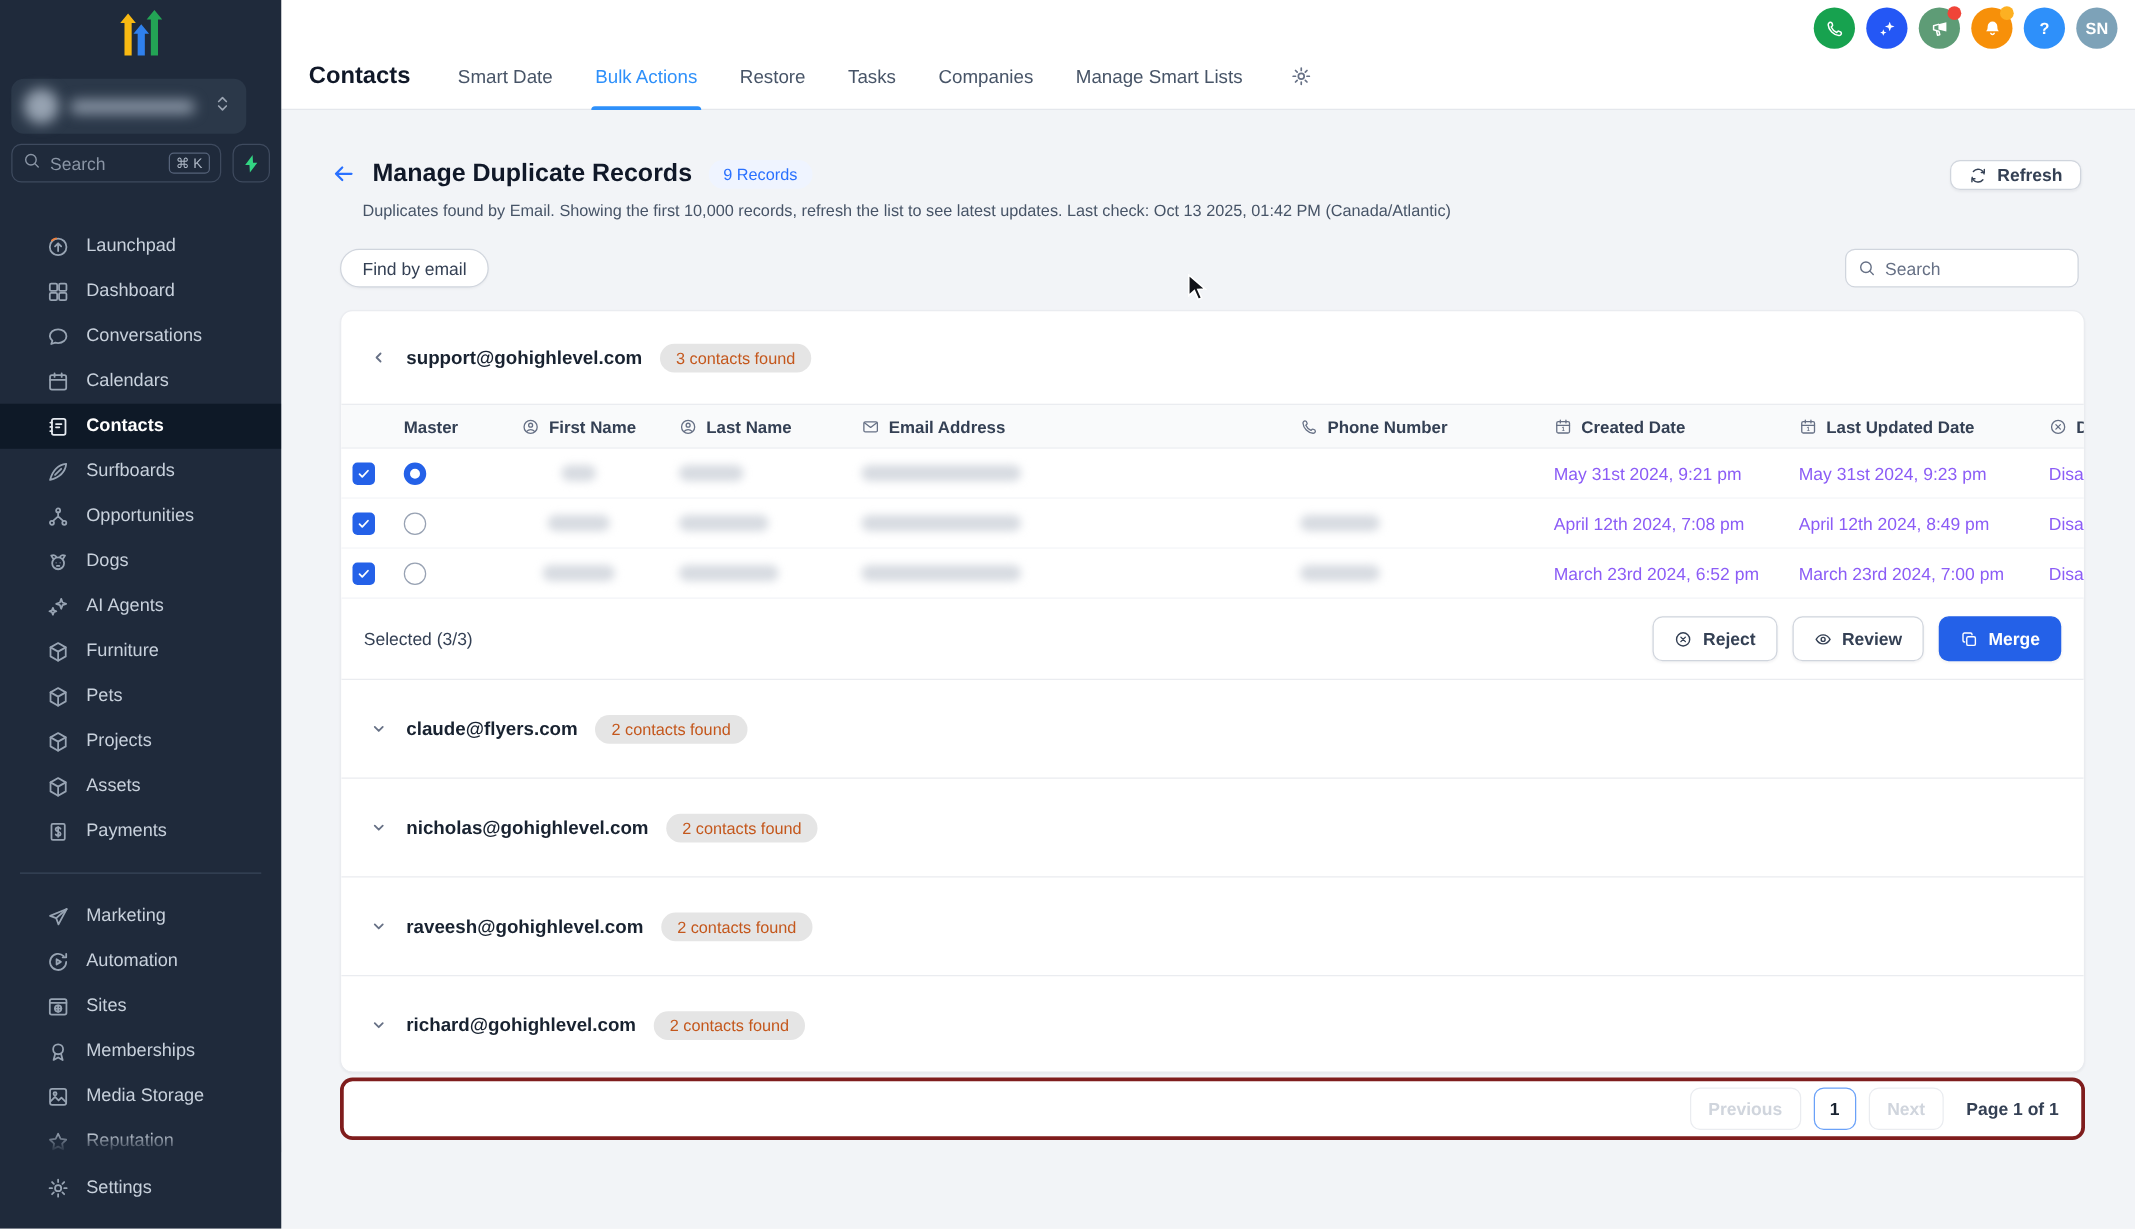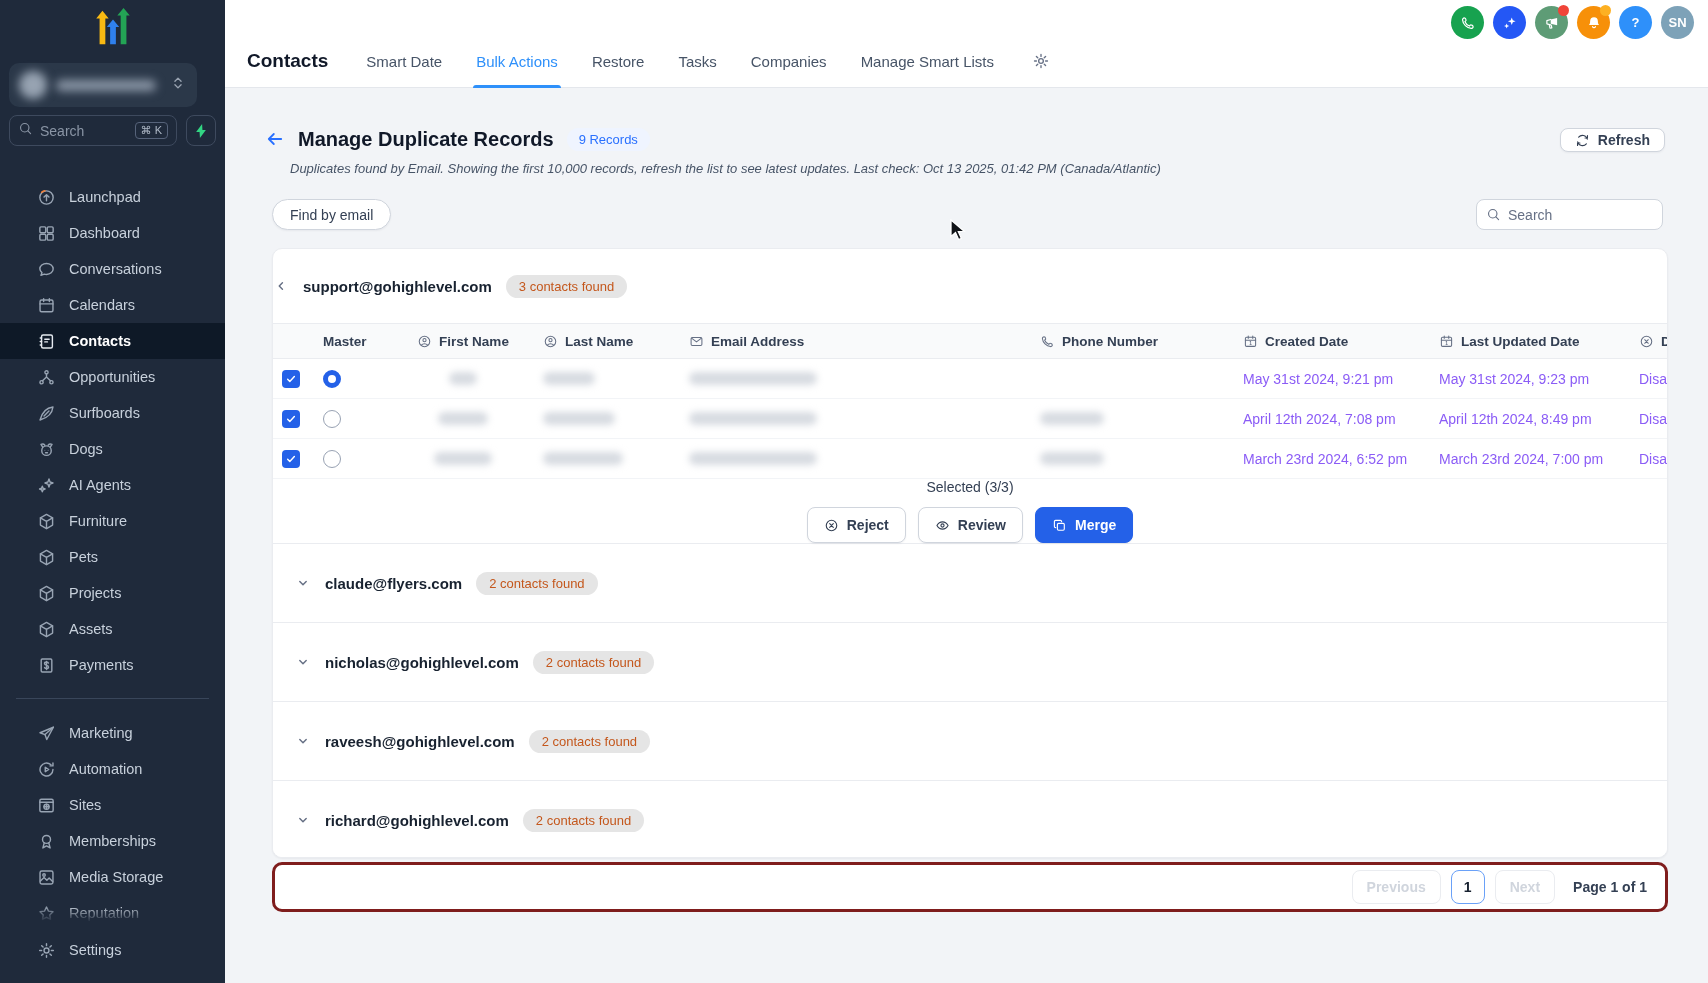--- a/index.html
+++ b/index.html
@@ -45,32 +45,32 @@
   .tab.active::after { content:''; position:absolute; left:-3px; right:-3px; bottom:0; height:3px; background:#2E90FA; border-radius:3px 3px 0 0; }
   .nav-gear { color:#667085; display:flex; align-items:center; margin-left:4px; }
 
   
   .content { position:absolute; left:225px; top:88px; width:1483px; height:895px; background:#F2F4F7; }
   .page-head { position:absolute; left:40px; top:36px; height:30px; display:flex; align-items:center; gap:13px; }
   .back-btn { color:#2970FF; display:flex; align-items:center; }
   .back-btn .ic { width:20px; height:20px; stroke-width:1.8; }
   .page-title { font-size:20px; font-weight:700; color:#101828; }
   .badge-blue { background:#EFF4FF; color:#2970FF; font-size:13px; padding:4px 12px; border-radius:999px; white-space:nowrap; }
-  .page-sub { position:absolute; left:65px; top:73px; font-size:13px; color:#475467;font-style:italic; }
+  .page-sub { position:absolute; left:65px; top:73px; font-size:13px; color:#475467; }
   .refresh-btn { position:absolute; right:43px; top:40px; height:24px; background:#fff; border:1px solid #D0D5DD; border-radius:8px; display:flex; align-items:center; gap:8px; padding:0 14px; font-size:14px; font-weight:700; color:#344054; box-shadow:0 1px 2px rgba(16,24,40,.05); }
   .refresh-btn .ic { width:15px; height:15px; }
   .pill-btn { position:absolute; left:47px; top:111px; height:31px; background:#fff; border:1px solid #D0D5DD; border-radius:999px; display:flex; align-items:center; padding:0 17px; font-size:14px; color:#344054; box-shadow:0 1px 2px rgba(16,24,40,.05); }
   .content-search { position:absolute; right:45px; top:111px; width:187px; height:31px; background:#fff; border:1px solid #D0D5DD; border-radius:8px; display:flex; align-items:center; gap:7px; padding:0 9px; color:#667085; }
   .content-search .ic { width:15px; height:15px; }
   .content-search input { flex:1; min-width:0; border:none; outline:none; font-size:14px; color:#344054; font-family:inherit; background:transparent; }
   .content-search input::placeholder { color:#667085; }
 
   
   .card { position:absolute; left:47px; top:160px; width:1396px; height:610px; background:#fff; border:1px solid #EAECF0; border-radius:10px; box-shadow:0 1px 2px rgba(16,24,40,.05); overflow:hidden; }
-  .group-head { height:74px; display:flex; align-items:center; gap:14px; }
+  .group-head { height:74px; display:flex; align-items:center; gap:14px; padding-left:22px; }
   .chev { color:#667085; display:flex; align-items:center; }
   .chev .ic { width:16px; height:16px; stroke-width:1.8; }
   .group-email { font-size:15px; font-weight:700; color:#182230; }
   .badge-orange { background:#e5e5e5; color:#C4571C; font-size:13px; padding:4px 13px; border-radius:999px; white-space:nowrap; }
   .thead, .trow { display:flex; width:1492px; }
   .thead { height:36px; background:#F9FAFB; border-top:1px solid #EAECF0; border-bottom:1px solid #EAECF0; }
   .trow { height:40px; border-bottom:1px solid #F2F4F7; background:#fff; }
   .cell, .hcell { display:flex; align-items:center; padding-left:14px; height:100%; flex:0 0 auto; }
   .hcell { gap:7px; font-size:13.5px; font-weight:700; color:#344054; }
   .hcell .ic { width:15px; height:15px; color:#667085; stroke-width:1.4; }
@@ -82,21 +82,21 @@
   .c5 { width:203px; }
   .c6 { width:196px; }
   .c7 { width:200px; }
   .c8 { width:140px; }
   .datecell, .dndcell { font-size:14px; color:#8b5cf6; white-space:nowrap; }
   .checkbox { width:18px; height:18px; border-radius:4px; background:#2461E8; display:flex; align-items:center; justify-content:center; }
   .checkbox .ic { width:12px; height:12px; color:#fff; stroke-width:2.4; }
   .radio { width:18px; height:18px; border-radius:50%; border:1.5px solid #98A2B3; background:#fff; }
   .radio.on { border:5px solid #2461E8; }
   .blob { height:13px; border-radius:7px; background:#D7DBE1; filter:blur(3.5px); }
-  .tfoot { height:64px; display:flex; align-items:center; justify-content:space-between; padding:0 18px 0 18px;flex-direction:column; }
+  .tfoot { height:64px; display:flex; align-items:center; justify-content:space-between; padding:0 18px 0 18px; }
   .selected-label { font-size:14px; color:#344054; }
   .foot-actions { display:flex; gap:12px; }
   .btn { height:36px; border-radius:8px; display:flex; align-items:center; gap:8px; padding:0 16px; font-size:14px; font-weight:700; background:#fff; border:1px solid #D0D5DD; color:#344054; box-shadow:0 1px 2px rgba(16,24,40,.05); }
   .btn .ic { width:15px; height:15px; }
   .btn.primary { background:#2461E8; border-color:#2461E8; color:#fff; }
   .group-row { height:79px; border-top:1px solid #EAECF0; display:flex; align-items:center; gap:14px; padding-left:22px; background:#fff; }
 
   
   .page-bar { position:absolute; left:47px; top:774px; width:1396px; height:50px; background:#fff; border:3px solid #7f1d1d; border-radius:10px; display:flex; align-items:center; justify-content:flex-end; gap:10px; padding-right:18px; }
   .pg-btn { height:34px; border:1px solid #EAECF0; border-radius:8px; background:#fff; display:flex; align-items:center; justify-content:center; padding:0 14px; font-size:14px; font-weight:700; color:#D0D5DD; }
@@ -173,33 +173,33 @@
         </div>
         <div class="side-item active">
           <svg viewBox="0 0 20 20" class="ic ">
             <rect x="4.8" y="3.2" width="11.4" height="13.6" rx="1.6"></rect>
             <path d="M4.8 6.4H3.4M4.8 10H3.4M4.8 13.6H3.4M8.2 7.6h4.6M8.2 10.4h2.8"></path>
           </svg>
           <span class="side-label">Contacts</span>
         </div>
         <div class="side-item">
           <svg viewBox="0 0 20 20" class="ic ">
+            <path d="M16.8 3.2C10.6 3.9 5.4 8.6 3.2 16.8 11.4 14.6 16.1 9.4 16.8 3.2z"></path>
+            <path d="m7.4 12.6 5.2-5.2"></path>
+          </svg>
+          <span class="side-label">Surfboards</span>
+        </div>
+        <div class="side-item">
+          <svg viewBox="0 0 20 20" class="ic ">
             <circle cx="10" cy="4.6" r="1.7"></circle>
             <circle cx="4.8" cy="15" r="1.7"></circle>
             <circle cx="15.2" cy="15" r="1.7"></circle>
             <path d="M10 6.3v3.2m0 0-4.2 3.9M10 9.5l4.2 3.9"></path>
           </svg>
           <span class="side-label">Opportunities</span>
-        </div>
-        <div class="side-item">
-          <svg viewBox="0 0 20 20" class="ic ">
-            <path d="M16.8 3.2C10.6 3.9 5.4 8.6 3.2 16.8 11.4 14.6 16.1 9.4 16.8 3.2z"></path>
-            <path d="m7.4 12.6 5.2-5.2"></path>
-          </svg>
-          <span class="side-label">Surfboards</span>
         </div>
         <div class="side-item">
           <svg viewBox="0 0 20 20" class="ic ">
             <circle cx="10" cy="11.2" r="5"></circle>
             <path d="M6 7.6 4.2 4.7c1.6-.7 3.1-.4 4.1.8M14 7.6l1.8-2.9c-1.6-.7-3.1-.4-4.1.8"></path>
             <circle cx="8.3" cy="10.8" r=".5" fill="currentColor" stroke="none"></circle>
             <circle cx="11.7" cy="10.8" r=".5" fill="currentColor" stroke="none"></circle>
             <path d="M9 13.4h2"></path>
           </svg>
           <span class="side-label">Dogs</span>

